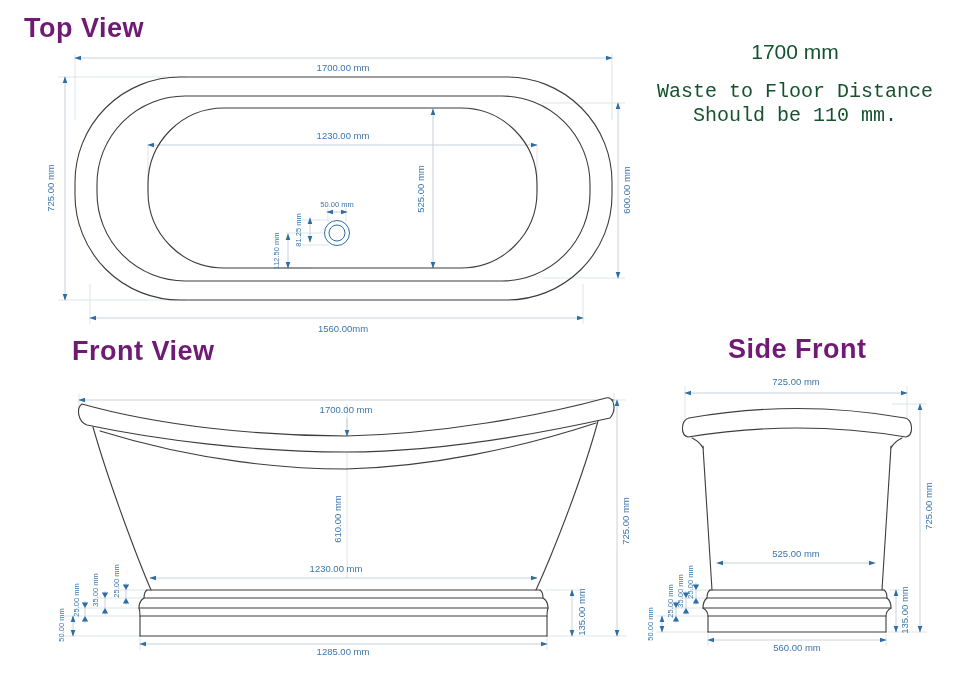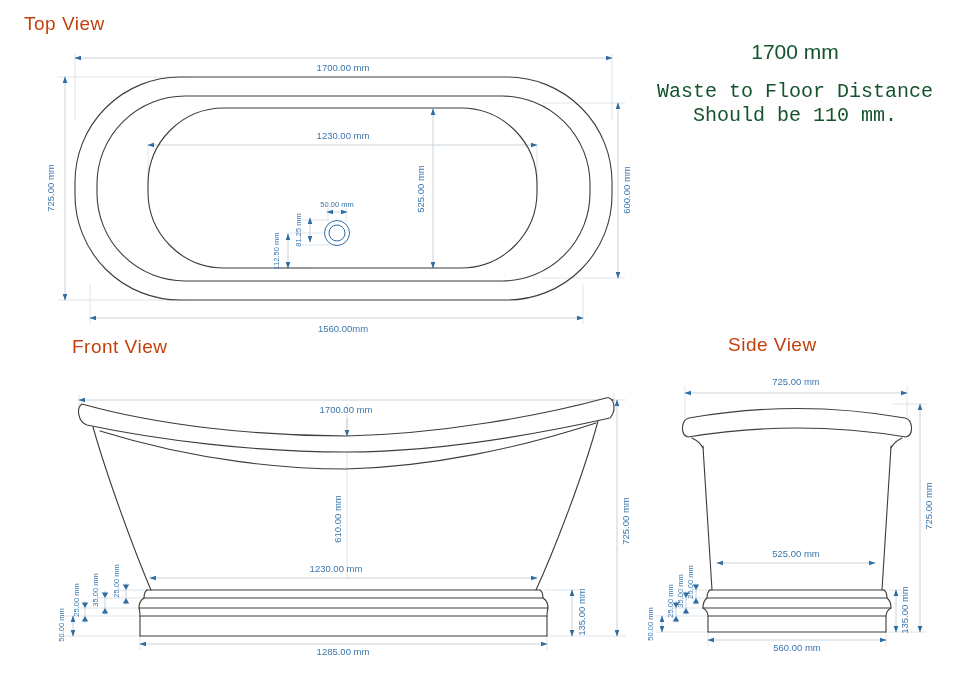--- a/index.html
+++ b/index.html
@@ -1,18 +1,18 @@
 <!DOCTYPE html>
 <html><head>
 <meta charset="utf-8">
 <style>
   html,body{margin:0;padding:0;background:#fff;}
   .page{position:relative;width:960px;height:678px;background:#ffffff;overflow:hidden;
         font-family:"Liberation Sans", sans-serif;}
-  .title{position:absolute;color:#c2410c;font-size:19px;font-weight:400;letter-spacing:0.5px;}
+  .title{position:absolute;color:#701a75;font-size:27px;font-weight:700;letter-spacing:0.5px;}
   .t-top{left:24px;top:13px;}
   .t-front{left:72px;top:336px;text-align:center;}
   .t-side{left:728px;top:334px;}
   .note{position:absolute;left:630px;top:40px;width:330px;text-align:center;color:#14532d;}
   .note .n1{font-size:21px;margin:0 0 16px 0;}
   .note .n2{font-size:20px;line-height:24px;margin:0;font-family:Liberation Mono, monospace;}
   svg{position:absolute;overflow:visible;}
   .svg-top{left:40px;top:40px;}
   .svg-front{left:40px;top:390px;}
   .svg-side{left:640px;top:340px;}
@@ -161,21 +161,21 @@
       <text class="dt" x="589" y="131" text-anchor="middle" transform="rotate(-90 589 131)">725.00 mm</text>
       <text class="dt" x="545" y="222" text-anchor="middle" transform="rotate(-90 545 222)">135.00 mm</text>
       <text class="dt" x="303" y="265" text-anchor="middle">1285.00 mm</text>
       <text class="ds" x="79" y="191" text-anchor="middle" transform="rotate(-90 79 191)">25.00 mm</text>
       <text class="ds" x="58" y="200" text-anchor="middle" transform="rotate(-90 58 200)">35.00 mm</text>
       <text class="ds" x="39" y="210" text-anchor="middle" transform="rotate(-90 39 210)">25.00 mm</text>
       <text class="ds" x="24" y="235" text-anchor="middle" transform="rotate(-90 24 235)">50.00 mm</text>
     </g>
   </svg>
 
-  <div class="title t-side">Side View</div>
+  <div class="title t-side">Side Front</div>
 
   <svg class="svg-side" width="320" height="335" viewBox="0 0 320 335">
     <g>
       <line class="ext" x1="45" y1="46" x2="45" y2="86"></line>
       <line class="ext" x1="267" y1="46" x2="267" y2="86"></line>
       <line class="ext" x1="252" y1="64" x2="287" y2="64"></line>
       <line class="ext" x1="248" y1="292" x2="287" y2="292"></line>
       <line class="ext" x1="249" y1="250" x2="262" y2="250"></line>
       <line class="ext" x1="68" y1="294" x2="68" y2="306"></line>
       <line class="ext" x1="246" y1="294" x2="246" y2="306"></line>

